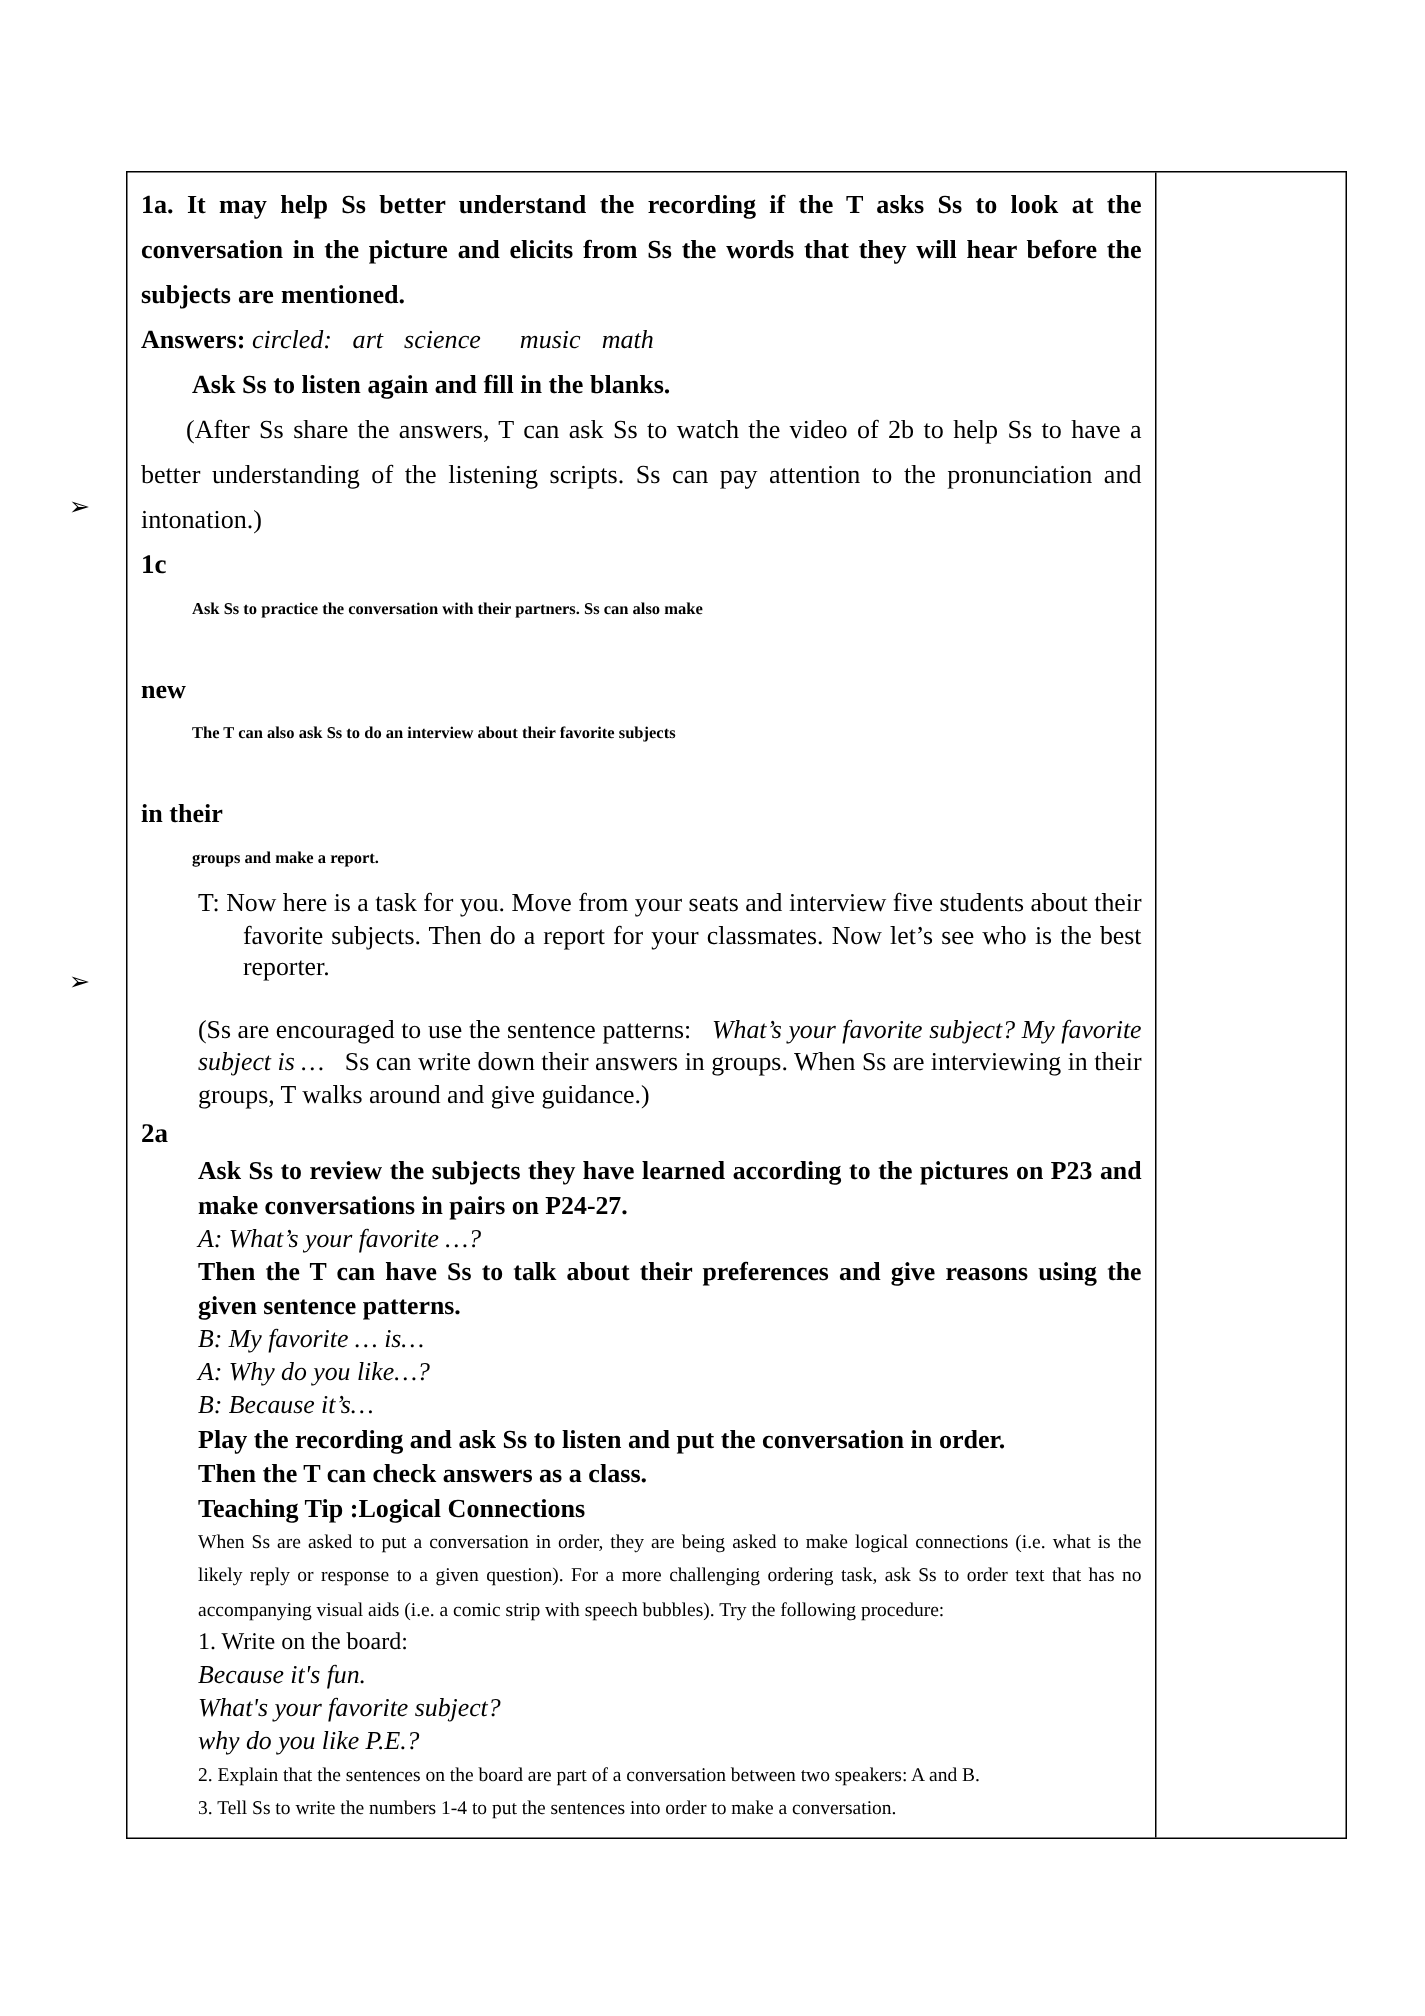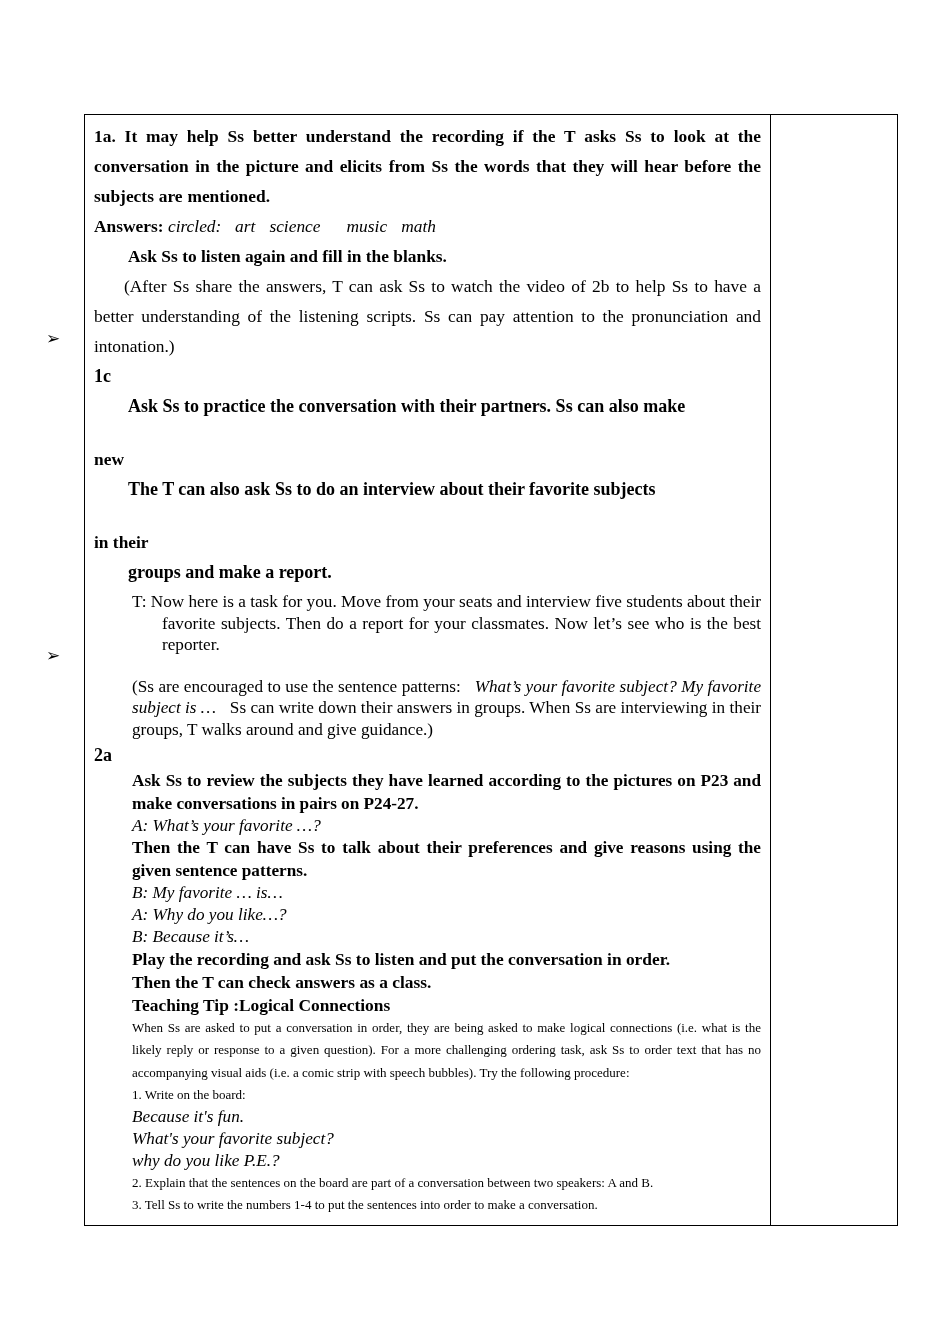--- a/index.html
+++ b/index.html
@@ -97,21 +97,21 @@
   }
 
   .head-label {
     font-weight: bold;
     font-size: 18px;
     line-height: 30px;
   }
 
   .p-bold-ind {
     font-weight: bold;
-    font-size: 18px;
+    font-size: 11px;
     line-height: 30px;
     text-align: justify;
     text-align-last: left;
     text-indent: 34px;
   }
   .p-bold-cont {
     font-weight: bold;
     font-size: 17.4px;
     line-height: 30px;
     margin-top: 23px;
@@ -145,21 +145,21 @@
     text-align-last: left;
     padding-left: 38px;
   }
   .p-italic-line {
     font-style: italic;
     font-size: 17.2px;
     line-height: 22px;
     padding-left: 38px;
   }
   .p-plain {
-    font-size: 13px;
+    font-size: 16px;
     line-height: 22.3px;
     padding-left: 38px;
     text-align: left;
   }
   .p-plain-just {
     font-size: 13px;
     line-height: 22.3px;
     padding-left: 38px;
     text-align: justify;
     text-align-last: left;

